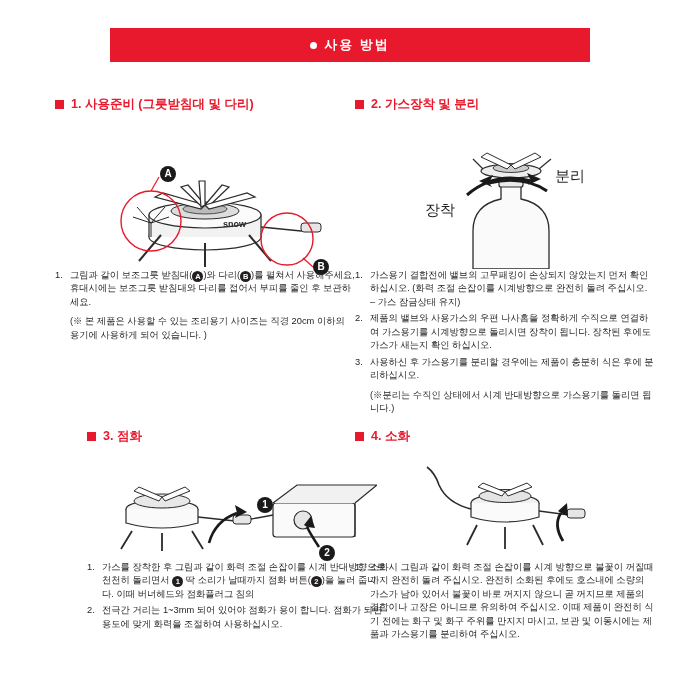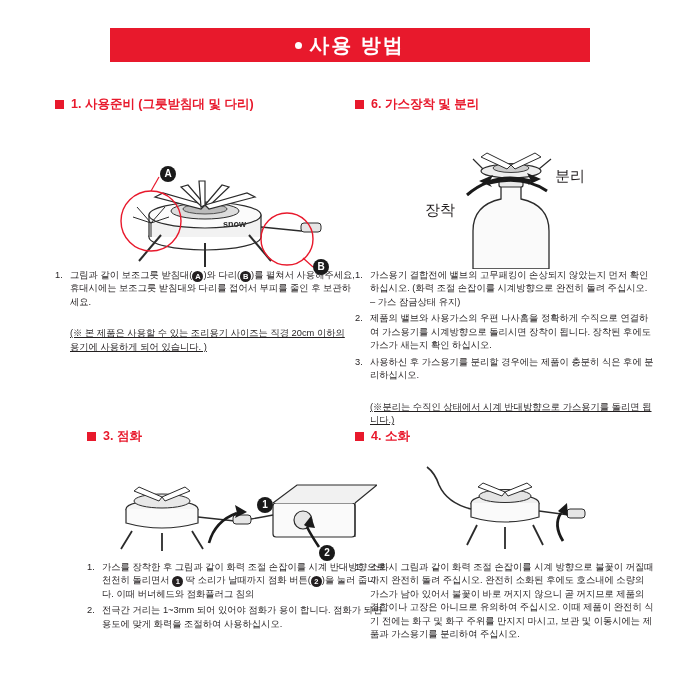--- a/index.html
+++ b/index.html
@@ -29,21 +29,21 @@
     top: 28px;
     width: 480px;
     height: 34px;
     background: #e8192c;
     display: flex;
     align-items: center;
     justify-content: center;
   }
   .banner-text {
     color: #ffffff;
-    font-size: 20px;
+    font-size: 13px;
     font-weight: bold;
     letter-spacing: 2px;
   }
   .banner-dot {
     width: 7px;
     height: 7px;
     border-radius: 50%;
     background: #ffffff;
     margin-right: 7px;
     display: inline-block;
@@ -107,22 +107,21 @@
   }
   .steps li .num {
     position: absolute;
     left: 0;
     top: 0;
   }
   .note {
     font-size: 9.3px;
     line-height: 1.45;
     padding-left: 15px;
-    margin-top: 18px;
-    text-decoration: underline;
+    margin-top: 6px;
   }
   .inline-badge {
     display: inline-block;
     width: 11px;
     height: 11px;
     line-height: 11px;
     border-radius: 50%;
     background: #231f20;
     color: #fff;
     font-size: 7.5px;
@@ -216,21 +215,21 @@
           <span class="num">1.</span>
           <span>그림과 같이 보조그릇 받침대(</span><span class="inline-badge">A</span><span>)와 다리(</span><span class="inline-badge">B</span><span>)를 펼쳐서 사용해주세요, 휴대시에는 보조그릇 받침대와 다리를 접어서 부피를 줄인 후 보관하세요.</span>
         </li>
       </ol>
       <div class="note">(※ 본 제품은 사용할 수 있는 조리용기 사이즈는 직경 20cm 이하의 용기에 사용하게 되어 있습니다. )</div>
     </div>
 
     <div class="section sec2">
       <div class="sec-head">
         <span class="sec-square"></span>
-        <span class="sec-title">6. 가스장착 및 분리</span>
+        <span class="sec-title">2. 가스장착 및 분리</span>
       </div>
 
       <div class="illus">
         <svg width="290" height="150" viewBox="0 0 290 150">
 
           <path d="M118 150 L118 112 Q118 86 146 80 L146 66 L166 66 L166 80 Q194 86 194 112 L194 150 Z" fill="#fafafa" stroke="#2b2b2b" stroke-width="1.3"></path>
           <rect x="144" y="56" width="24" height="12" rx="2" fill="#e9e9e9" stroke="#2b2b2b" stroke-width="1.2"></rect>
 
           <ellipse cx="156" cy="52" rx="30" ry="7" fill="#eee" stroke="#2b2b2b" stroke-width="1.2"></ellipse>
           <ellipse cx="156" cy="49" rx="18" ry="4.5" fill="#ccc" stroke="#2b2b2b" stroke-width="0.9"></ellipse>

